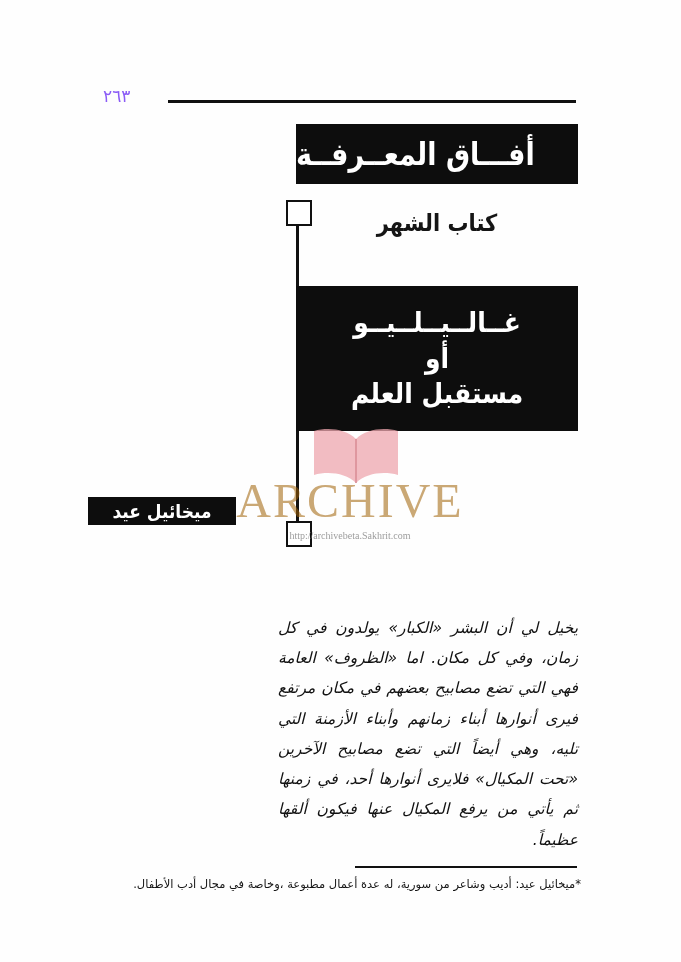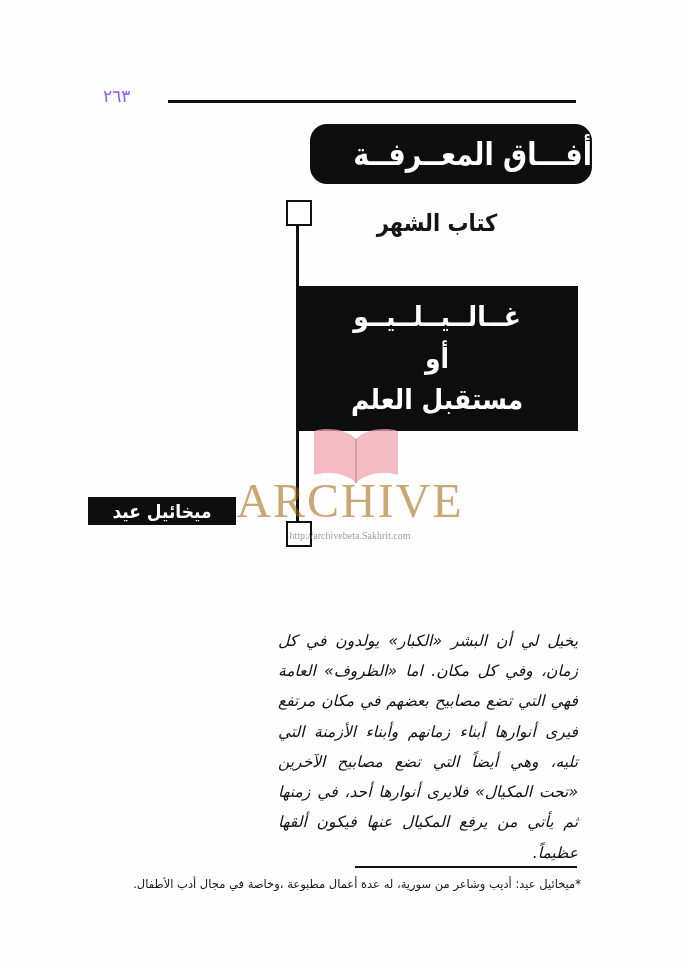--- a/index.html
+++ b/index.html
@@ -38,30 +38,29 @@
     left: 168px;
     top: 100px;
     width: 408px;
     height: 3px;
     background: #111;
   }
 
   
   .banner-top {
     position: absolute;
-    left: 310px;
+    left: 296px;
     top: 124px;
     width: 282px;
     height: 60px;
     background: #0d0d0d;
     display: flex;
     align-items: center;
-    justify-content: flex-end;
-    overflow: hidden;
-    border-radius: 17px;
+    justify-content: flex-start;
+    overflow: hidden;
   }
   .banner-top span {
     color: #ffffff;
     font-size: 27px;
     font-weight: bold;
     letter-spacing: 4px;
     direction: rtl;
     font-family: "DejaVu Sans", sans-serif;
     transform: scaleY(1.15);
   }
@@ -90,21 +89,21 @@
     position: absolute;
     left: 296px;
     top: 286px;
     width: 282px;
     height: 145px;
     background: #0d0d0d;
     display: flex;
     flex-direction: column;
     align-items: center;
     justify-content: center;
-    gap: 8px;
+    gap: 2px;
     overflow: hidden;
   }
   .banner-main span {
     color: #ffffff;
     font-size: 25px;
     font-weight: bold;
     letter-spacing: 3px;
     direction: rtl;
     line-height: 1.35;
     font-family: "DejaVu Sans", sans-serif;
@@ -199,21 +198,20 @@
     right: 103px;
     top: 613px;
     width: 300px;
     direction: rtl;
     text-align: justify;
     font-family: "DejaVu Sans", sans-serif;
     font-size: 15.5px;
     line-height: 1.95;
     color: #111;
     font-style: italic;
-    margin-top: 13px;
   }
 
   
   .footnote-rule {
     position: absolute;
     left: 355px;
     top: 866px;
     width: 222px;
     height: 2px;
     background: #111;

